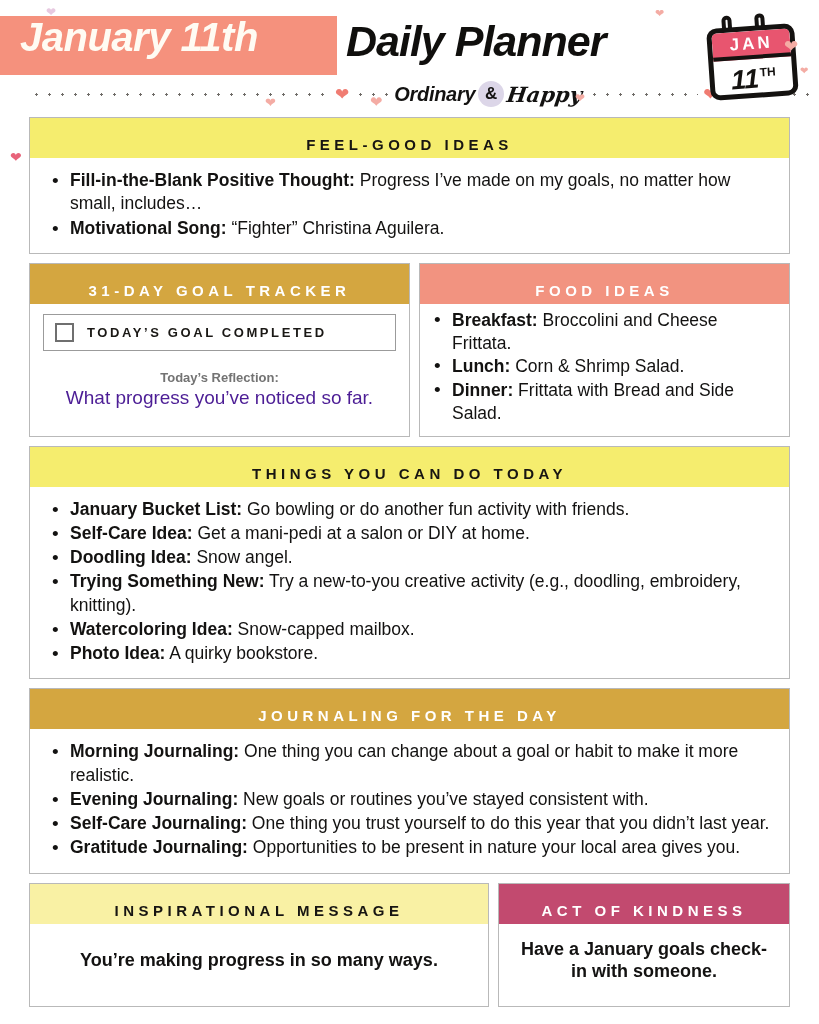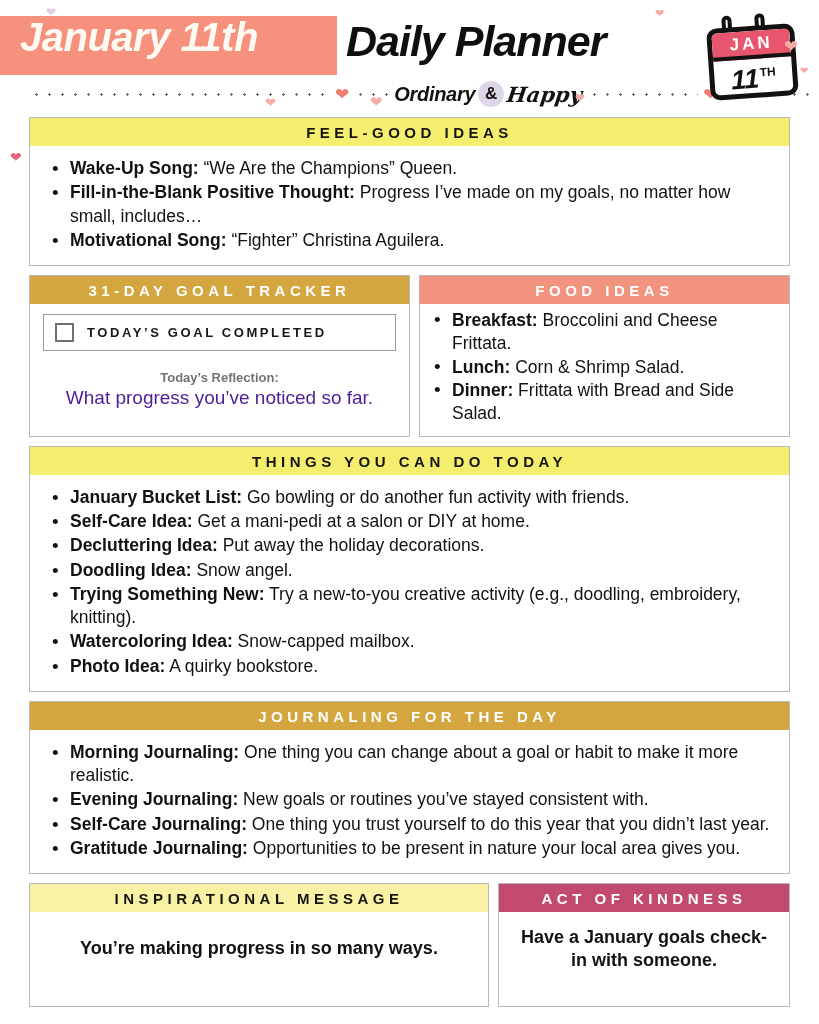--- a/index.html
+++ b/index.html
@@ -229,21 +229,21 @@
   .card {
     border: 1px solid #B9B9B9;
     background: #ffffff;
     margin-bottom: 9px;
   }
   .card-head {
     text-align: center;
     font-size: 15px;
     font-weight: bold;
     letter-spacing: 4.5px;
-    padding: 7px 0 6px;
+    padding: 19px 0 6px;
     line-height: 1;
   }
   .head-yellow  { background: #F5ED6E; color: #171512; }
   .head-gold    { background: #D4A640; color: #FFFFFF; }
   .head-salmon  { background: #F29380; color: #FFFFFF; }
   .head-paleyel { background: #F9F1A4; color: #171512; }
   .head-crimson { background: #C24A6F; color: #FFFFFF; }
 
   .card-body {
     padding: 11px 14px 12px 14px;
@@ -398,21 +398,20 @@
     <span class="deco-heart" style="left:655px;top:8px;font-size:11px;">❤</span>
     <span class="deco-heart" style="left:46px;top:6px;font-size:12px;color:#E7C9E0;">❤</span>
   </div>
 
   <div class="content">
 
     <div class="card">
       <div class="card-head head-yellow">FEEL-GOOD IDEAS</div>
       <div class="card-body">
         <ul class="items">
-          <li><b>Wake-Up Song:</b><span> “We Are the Champions” Queen.</span></li>
           <li><b>Fill-in-the-Blank Positive Thought:</b><span> Progress I’ve made on my goals, no matter how small, includes…</span></li>
           <li><b>Motivational Song:</b><span> “Fighter” Christina Aguilera.</span></li>
         </ul>
       </div>
     </div>
 
     <div class="row2">
       <div class="col-left">
         <div class="card">
           <div class="card-head head-gold">31-DAY GOAL TRACKER</div>
@@ -439,21 +438,20 @@
         </div>
       </div>
     </div>
 
     <div class="card">
       <div class="card-head head-yellow">THINGS YOU CAN DO TODAY</div>
       <div class="card-body">
         <ul class="items">
           <li><b>January Bucket List:</b><span> Go bowling or do another fun activity with friends.</span></li>
           <li><b>Self-Care Idea:</b><span> Get a mani-pedi at a salon or DIY at home.</span></li>
-          <li><b>Decluttering Idea:</b><span> Put away the holiday decorations.</span></li>
           <li><b>Doodling Idea:</b><span> Snow angel.</span></li>
           <li><b>Trying Something New:</b><span> Try a new-to-you creative activity (e.g., doodling, embroidery, knitting).</span></li>
           <li><b>Watercoloring Idea:</b><span> Snow-capped mailbox.</span></li>
           <li><b>Photo Idea:</b><span> A quirky bookstore.</span></li>
         </ul>
       </div>
     </div>
 
     <div class="card">
       <div class="card-head head-gold">JOURNALING FOR THE DAY</div>

